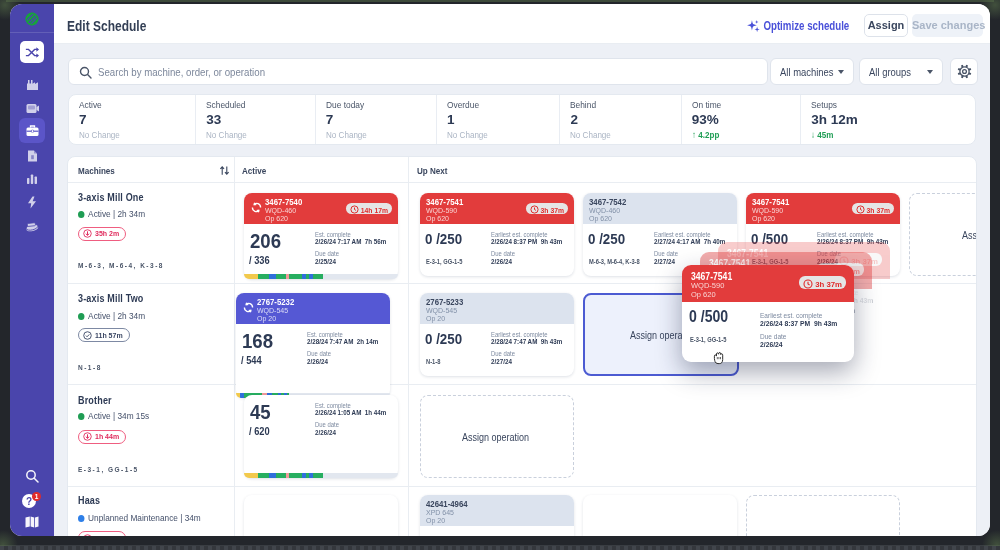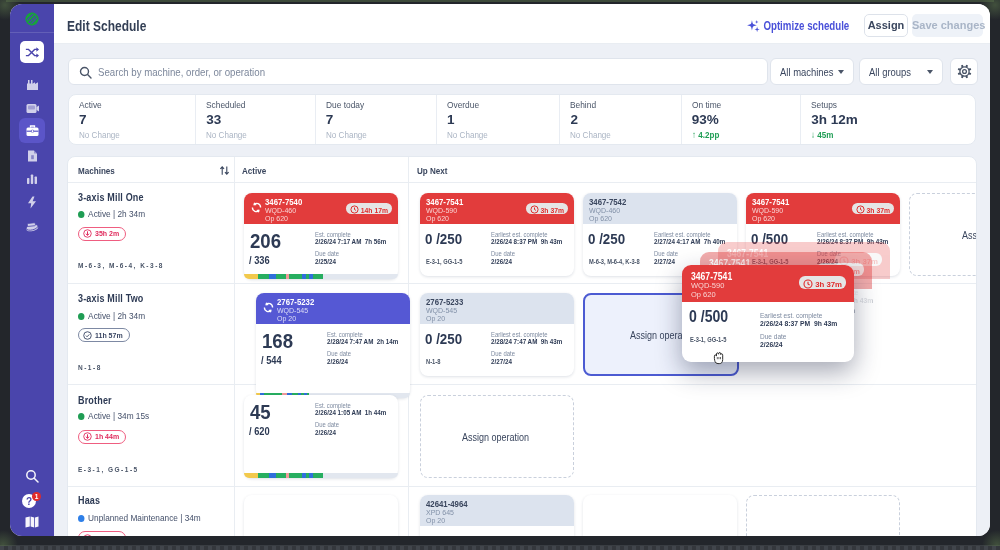--- a/index.html
+++ b/index.html
@@ -260,21 +260,21 @@
               <div class="rcol">
                 <div class="lab">Est. complete</div>
                 <div class="val">2/26/24 7:17 AM&nbsp; 7h 56m</div>
                 <div class="lab">Due date</div>
                 <div class="val">2/25/24</div>
               </div>
             </div>
         <div class="strip" style="background:linear-gradient(to right,#f2c94c 0 14.5px,#27ae60 14.5px 25.4px,#2f6fdb 25.4px 32.3px,#27ae60 32.3px 41.9px,#f09a9a 41.9px 45.2px,#27ae60 45.2px 57.9px,#2f6fdb 57.9px 62px,#27ae60 62px 65.3px,#2f6fdb 65.3px 69.4px,#27ae60 69.4px 79.3px,#e2e7ef 79.3px)"></div>
       </div>
 
-      <div class="card" style="left:188px;top:136px;height:105px">
+      <div class="card" style="left:168px;top:136px;height:105px">
         <div class="chd ind hassync">
               <svg class="sync" width="11" height="11" viewBox="0 0 14 14">
                 <g fill="none" stroke="#fff" stroke-width="1.7">
                   <path d="M12.2 7 A5.2 5.2 0 0 0 3.4 3.2"></path>
                   <path d="M1.8 7 A5.2 5.2 0 0 0 10.6 10.8"></path>
                 </g>
                 <path d="M3.9 0.4 L3.3 4.5 L7.4 3.8 Z" fill="#fff"></path>
                 <path d="M10.1 13.6 L10.7 9.5 L6.6 10.2 Z" fill="#fff"></path>
               </svg>
               <div class="ct">2767-5232</div>

